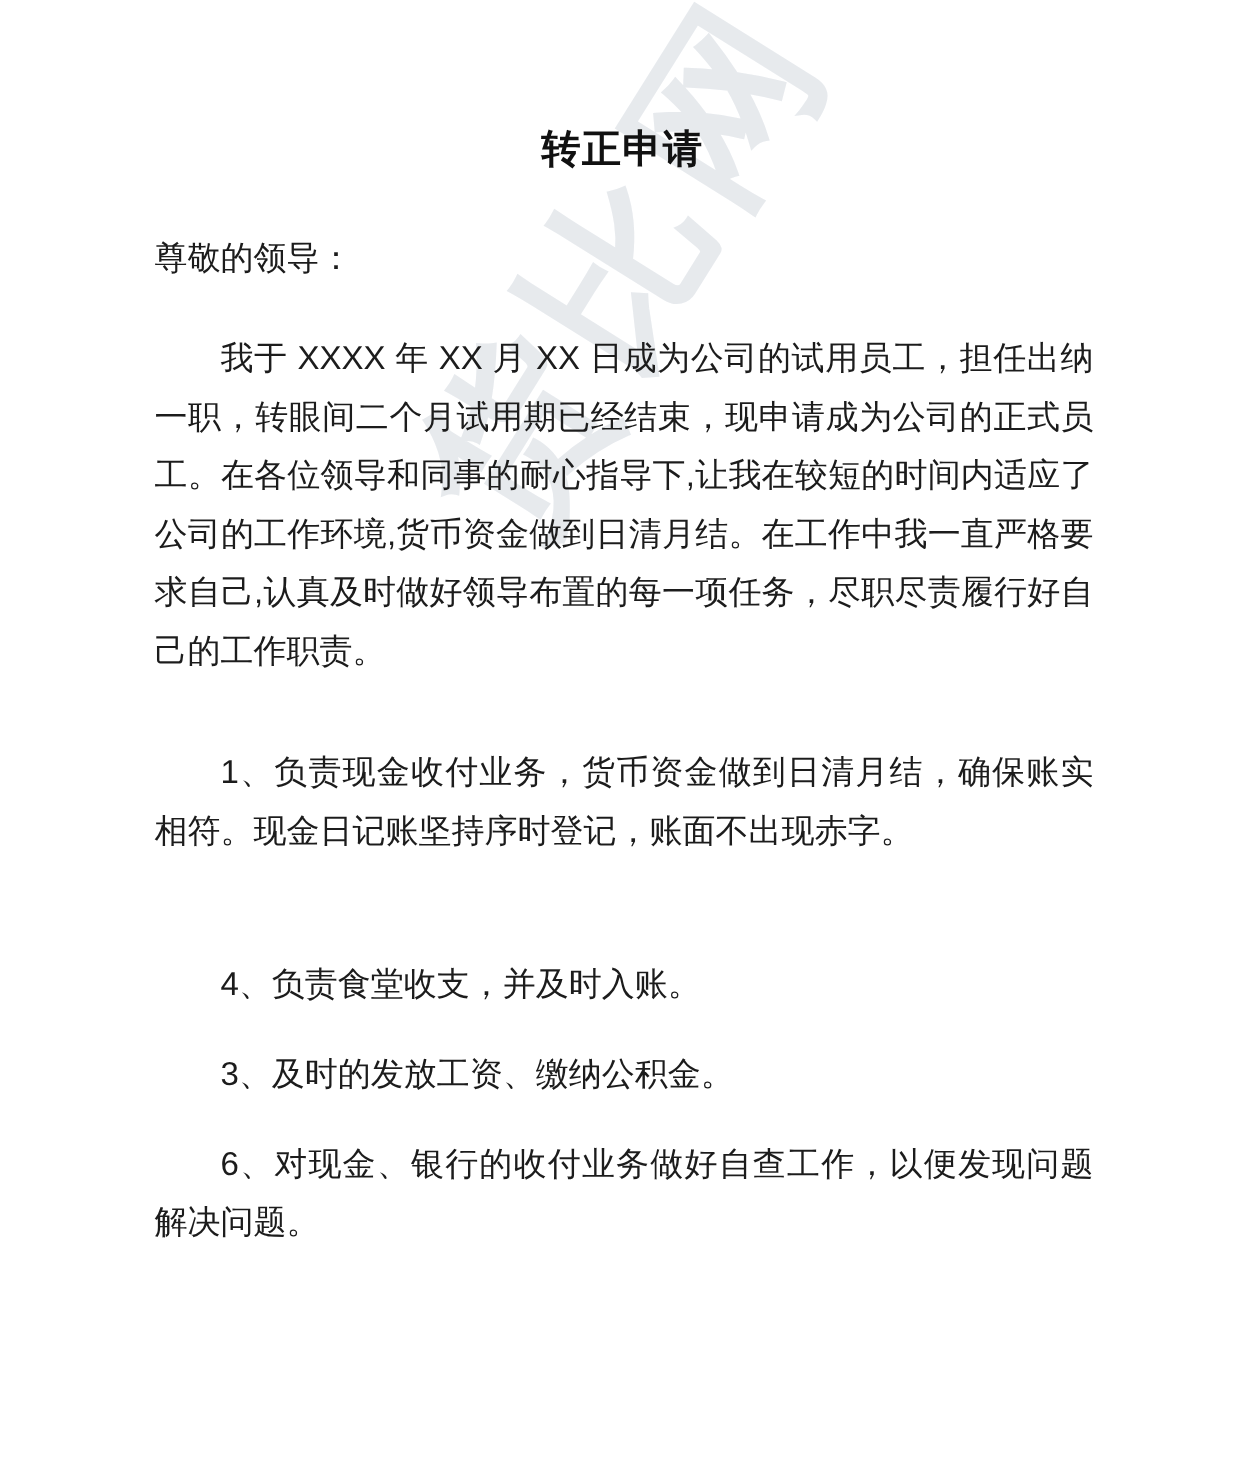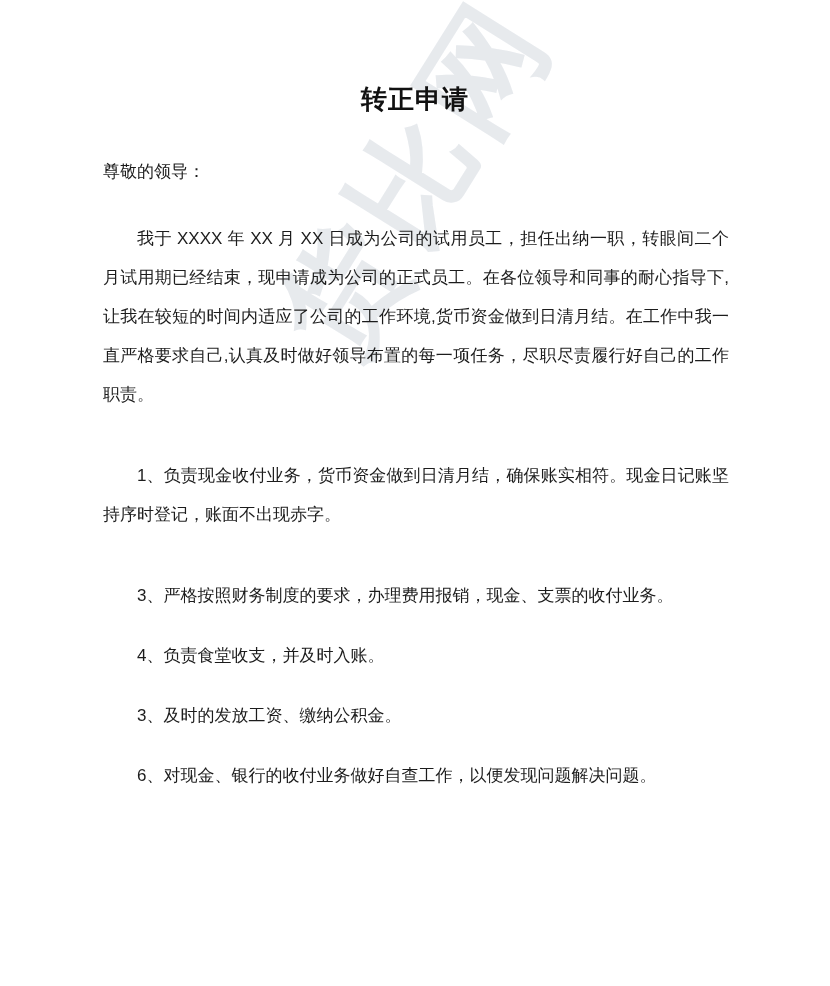--- a/index.html
+++ b/index.html
@@ -76,21 +76,21 @@
 
   .body-block {
     position: absolute;
     left: 103px;
     top: 152px;
     width: 626px;
   }
 
   p.para {
     margin: 0 0 0 0;
-    font-size: 17px;
+    font-size: 22px;
     line-height: 39px;
     color: #1c1c1c;
     text-align: justify;
     text-justify: inter-ideograph;
     word-break: break-all;
   }
 
   p.indent {
     text-indent: 2em;
   }
@@ -126,21 +126,20 @@
 
       <div class="gap-md"></div>
 
       <p class="para indent">1、负责现金收付业务，货币资金做到日清月结，确保账实相符。现金日记账坚持序时登记，账面不出现赤字。</p>
 
       <div class="gap-item"></div>
 
 
       <div class="gap-item"></div>
 
-      <p class="para indent">3、严格按照财务制度的要求，办理费用报销，现金、支票的收付业务。</p>
 
       <div class="gap-item"></div>
 
       <p class="para indent">4、负责食堂收支，并及时入账。</p>
 
       <div class="gap-item"></div>
 
       <p class="para indent">3、及时的发放工资、缴纳公积金。</p>
 
       <div class="gap-item"></div>

